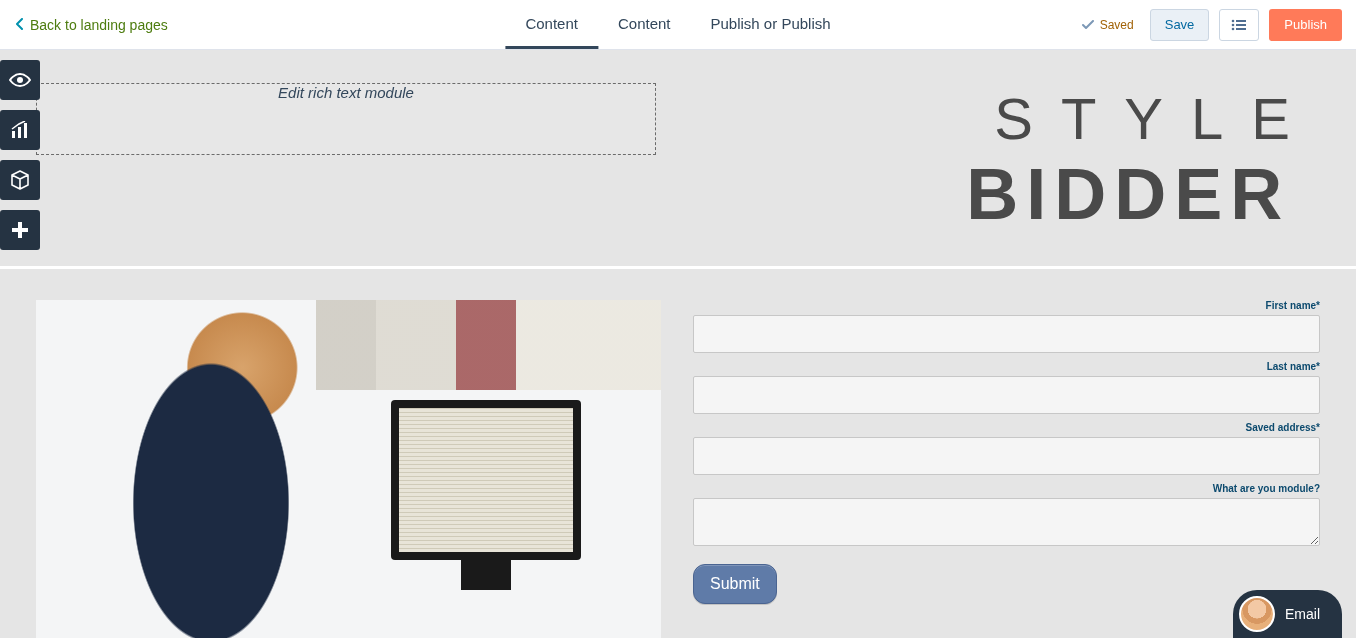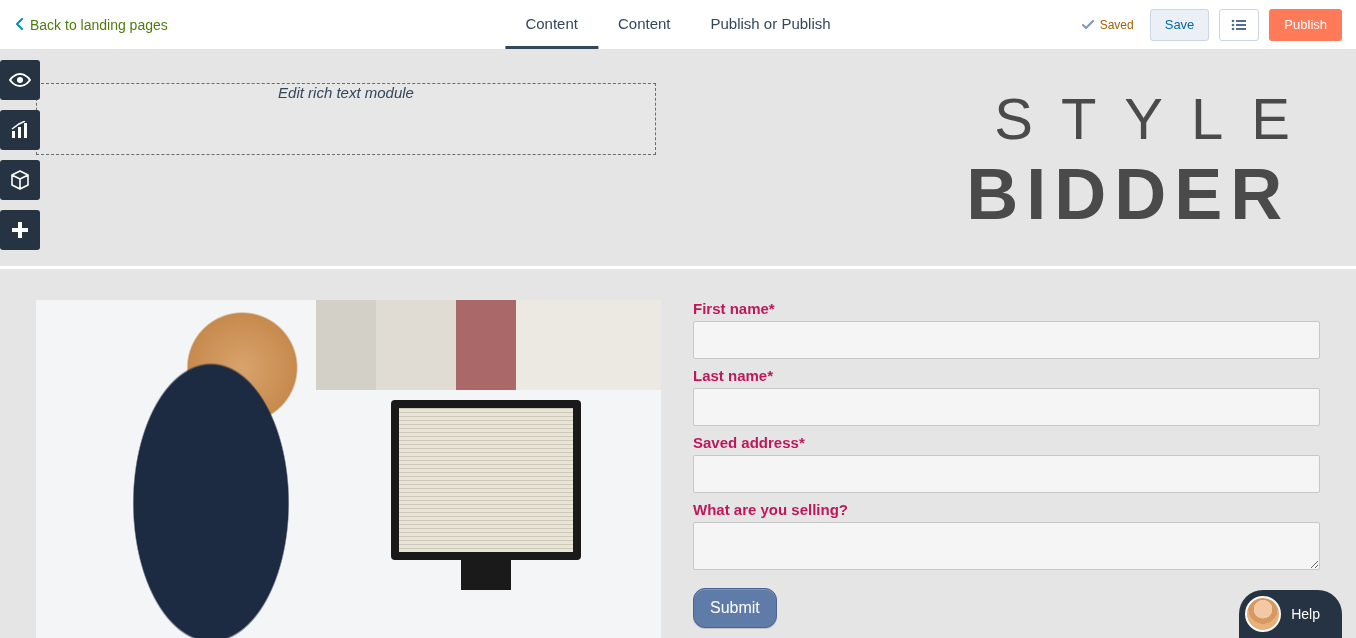--- a/index.html
+++ b/index.html
@@ -235,25 +235,26 @@
     background: linear-gradient(90deg, #c5c0b4 0 60px, #d6d1c5 60px 140px, #8b2c2c 140px 200px, #e8e4d8 200px 100%);
     opacity:0.7;
   }
 
   .form-area {
     flex: 1;
     font-family: Helvetica, Arial, sans-serif;
   }
   .form-label {
     font-weight: 700;
-    color: #be185d;
-    font-size: 15px;
+    color: #0c4a6e;
+    font-size: 10px;
     margin-bottom: 4px;
     margin-top: 8px;
     display:block;
+    text-align:right;
   }
   .form-label:first-child{ margin-top:0; }
   .form-input {
     width: 100%;
     height: 38px;
     background: #f5f5f5;
     border: 1px solid #c7c7c7;
     border-radius: 2px;
     padding: 0 8px;
     font-size: 14px;
@@ -407,24 +408,24 @@
     <div class="form-area">
       <label class="form-label">First name*</label>
       <input class="form-input" style="">
 
       <label class="form-label">Last name*</label>
       <input class="form-input" style="">
 
       <label class="form-label">Saved address*</label>
       <input class="form-input" style="">
 
-      <label class="form-label">What are you selling?</label>
+      <label class="form-label">What are you module?</label>
       <textarea class="form-textarea" style=""></textarea>
 
       <button class="submit-btn"><span>Submit</span></button>
     </div>
   </div>
 </div>
 
 <div class="help-pill">
   <div class="avatar"></div>
-  <span>Help</span>
+  <span>Email</span>
 </div>
 
 </body></html>

